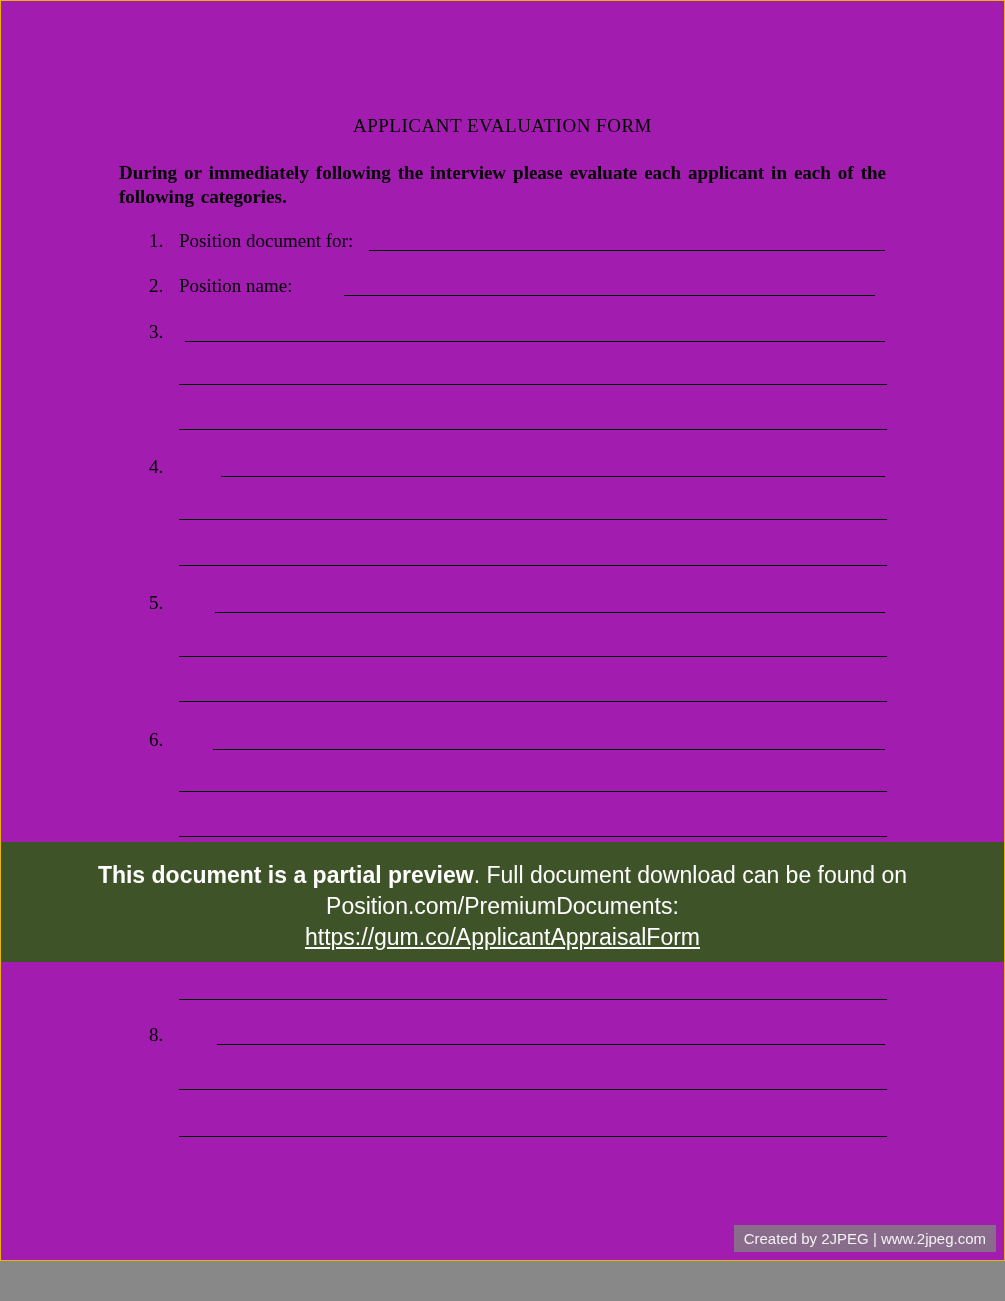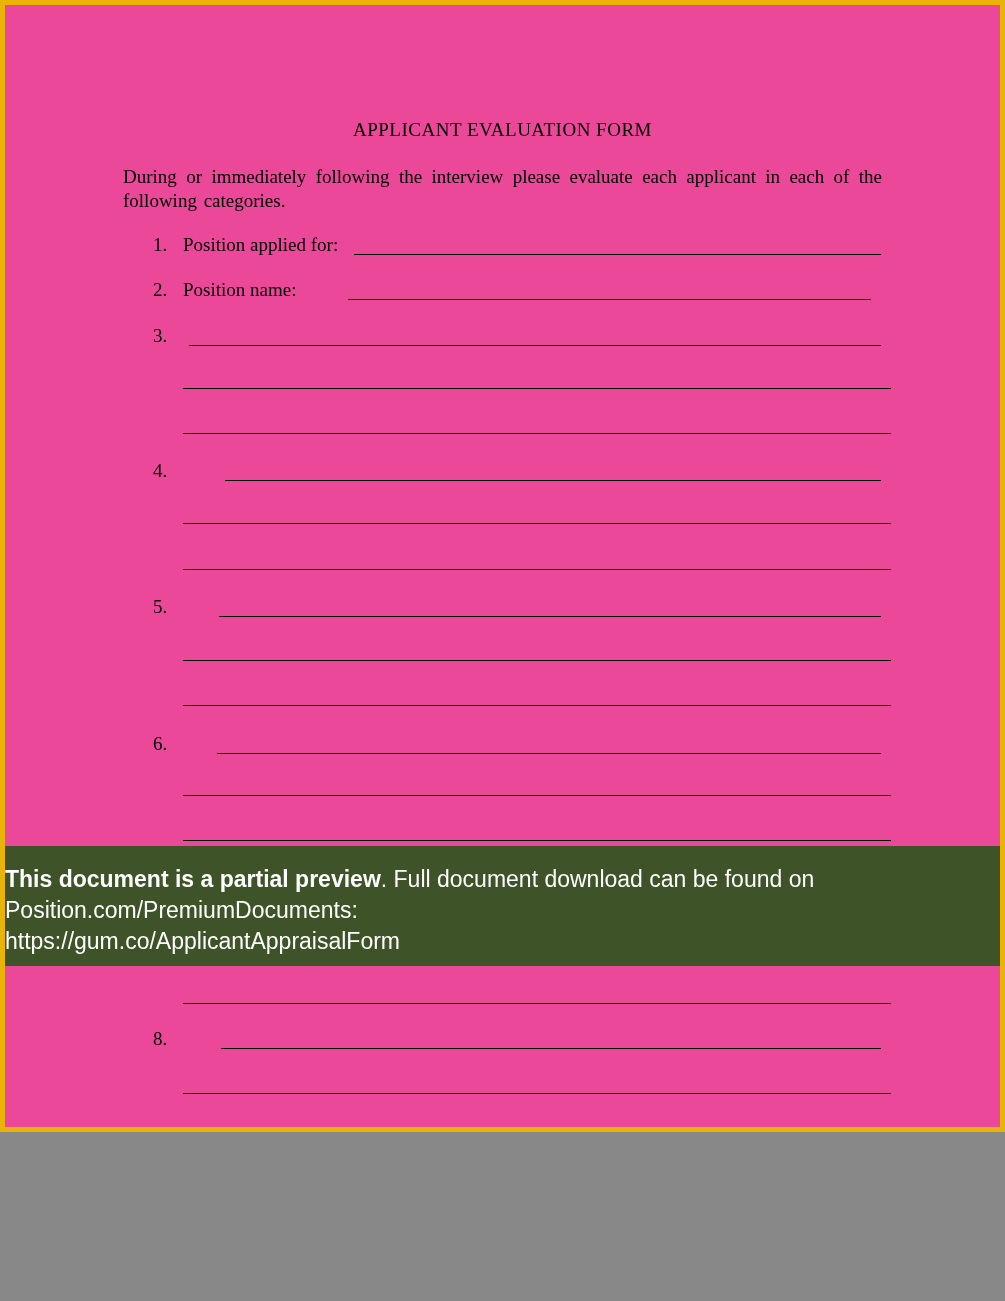--- a/index.html
+++ b/index.html
@@ -1,22 +1,22 @@
 <!DOCTYPE html>
 <html><head>
 <meta charset="utf-8">
 <style>
   html, body { margin: 0; padding: 0; background: #888; }
   .page {
     position: relative;
     width: 1005px;
-    height: 1132px;
+    height: 1261px;
     margin: 0 auto;
-    background: #ec4899;
-    border: 5px solid #eab308;
+    background: #a21caf;
+    border: 1px solid #eab308;
     box-sizing: border-box;
     font-family: "Liberation Serif", serif;
     color: #000000;
     overflow: hidden;
   }
   .doc-title {
     position: absolute;
     left: 0; right: 0;
     top: 114px;
     text-align: center;
@@ -25,20 +25,21 @@
   }
   .intro {
     position: absolute;
     left: 118px;
     right: 118px;
     top: 160px;
     font-size: 19px;
     line-height: 24px;
     text-align: justify;
     word-spacing: 2px;
+    font-weight: bold;
   }
   .item-row {
     position: absolute;
     left: 148px;
     right: 119px;
     display: flex;
     align-items: baseline;
     font-size: 19px;
     line-height: 24px;
   }
@@ -60,28 +61,29 @@
     height: 0;
   }
   .banner {
     position: absolute;
     left: 0;
     top: 841px;
     width: 100%;
     height: 120px;
     box-sizing: border-box;
     padding-top: 18px;
-    text-align: left;
+    text-align: center;
     font-family: "Liberation Sans", sans-serif;
     font-size: 23px;
     line-height: 31px;
   }
   .banner .bold { font-weight: bold; }
   .banner a, .banner .banner-link {
     color: inherit;
+    text-decoration: underline;
     cursor: pointer;
   }
   .watermark {
     position: absolute;
     right: 8px;
     bottom: 8px;
     background: rgba(130,130,130,0.78);
     color: #f2f2f2;
     font-family: "Liberation Sans", sans-serif;
     font-size: 15px;
@@ -120,21 +122,21 @@
 <body>
 
 <div class="page">
 
   <div class="doc-title">APPLICANT EVALUATION FORM</div>
 
   <div class="intro">During or immediately following the interview please evaluate each applicant in each of the following categories.</div>
 
   <div class="item-row" id="row-1">
     <span class="item-num">1.</span>
-    <span>Position applied for:</span>
+    <span>Position document for:</span>
     <span class="fill-line"></span>
   </div>
 
   <div class="item-row" id="row-2">
     <span class="item-num">2.</span>
     <span>Position name:</span>
     <span class="fill-line"></span>
   </div>
 
   <div class="item-row" id="row-3">
@@ -177,14 +179,15 @@
 
   <div class="blank-line" id="bl-7a"></div>
 
   <div class="item-row" id="row-8">
     <span class="item-num">8.</span>
     <span class="fill-line"></span>
   </div>
   <div class="blank-line" id="bl-8a"></div>
   <div class="blank-line" id="bl-8b"></div>
 
+  <div class="watermark">Created by 2JPEG | www.2jpeg.com</div>
 
 </div>
 
 </body></html>

